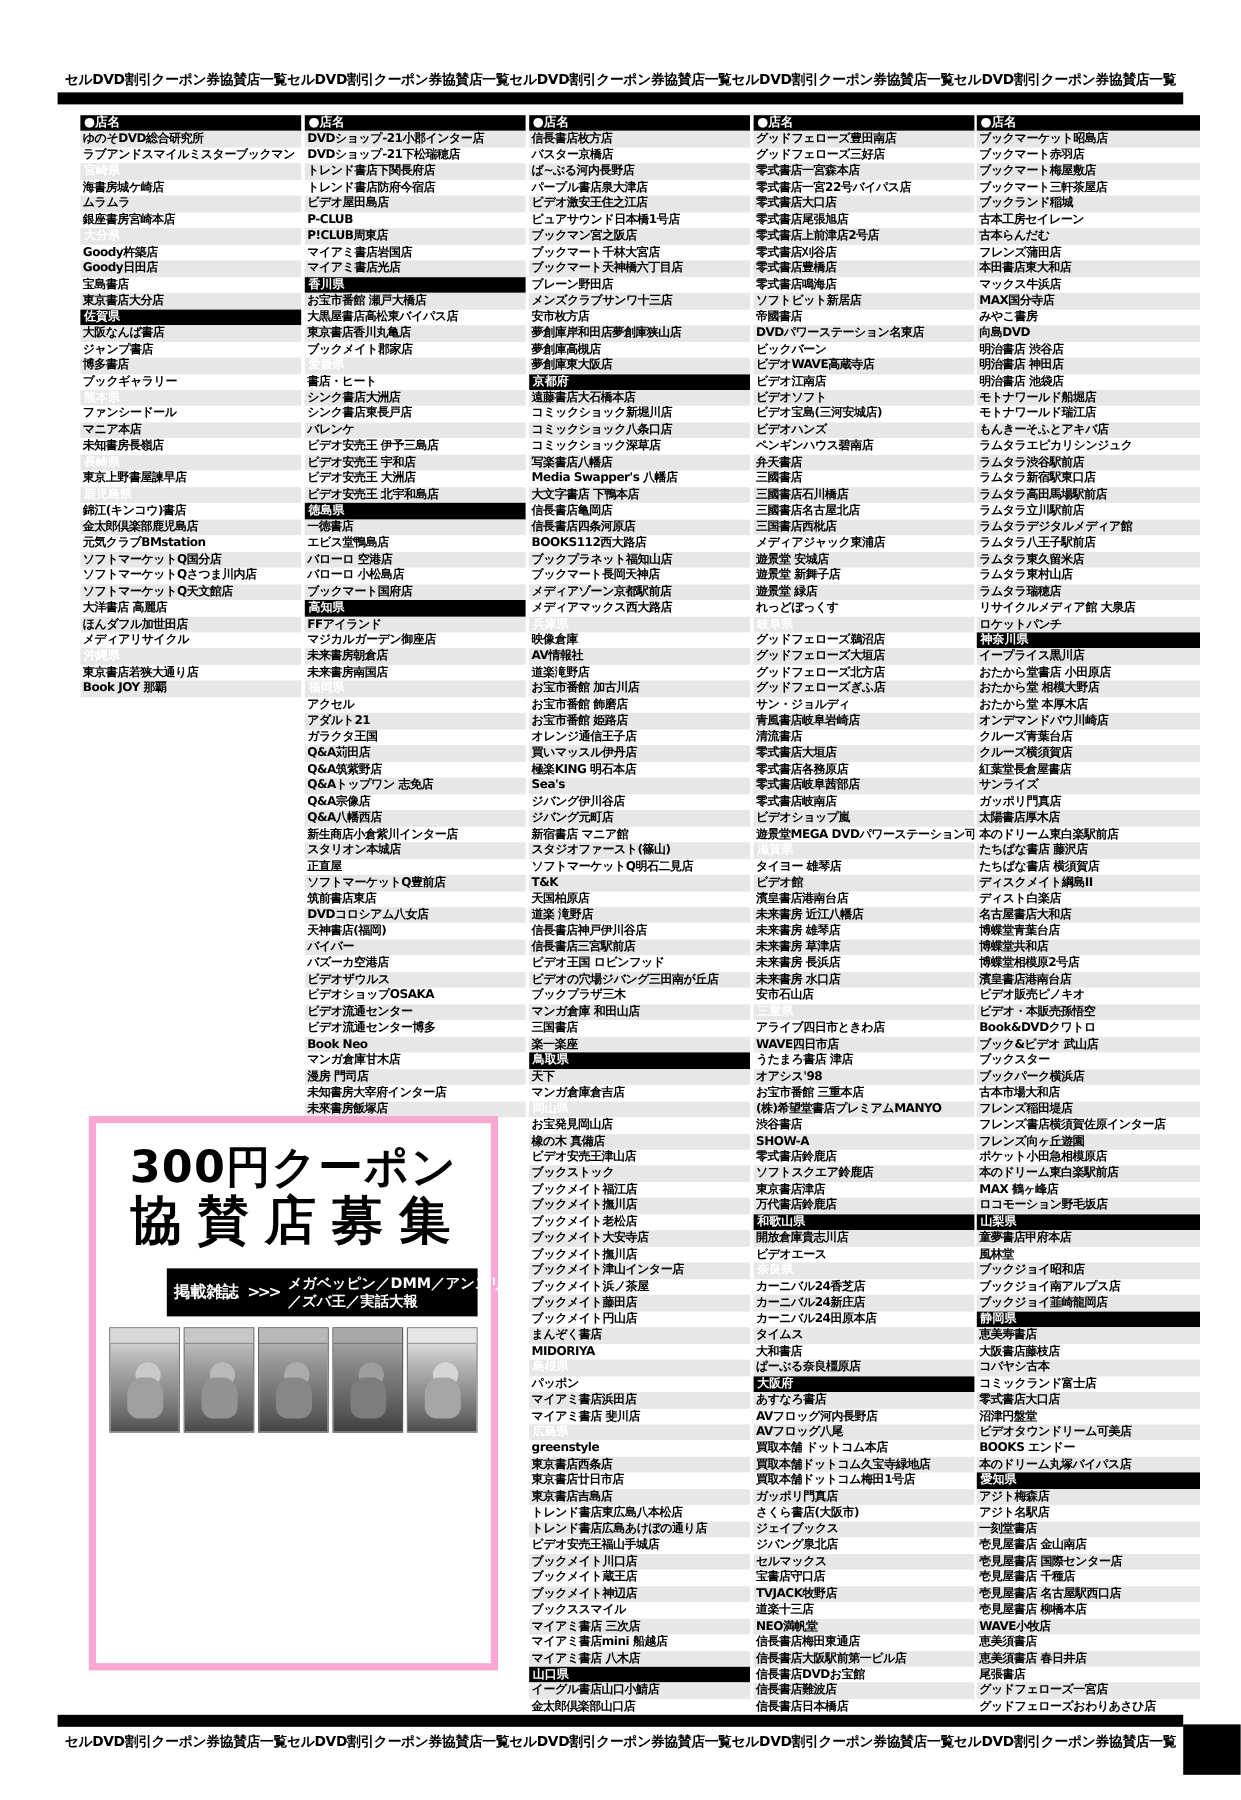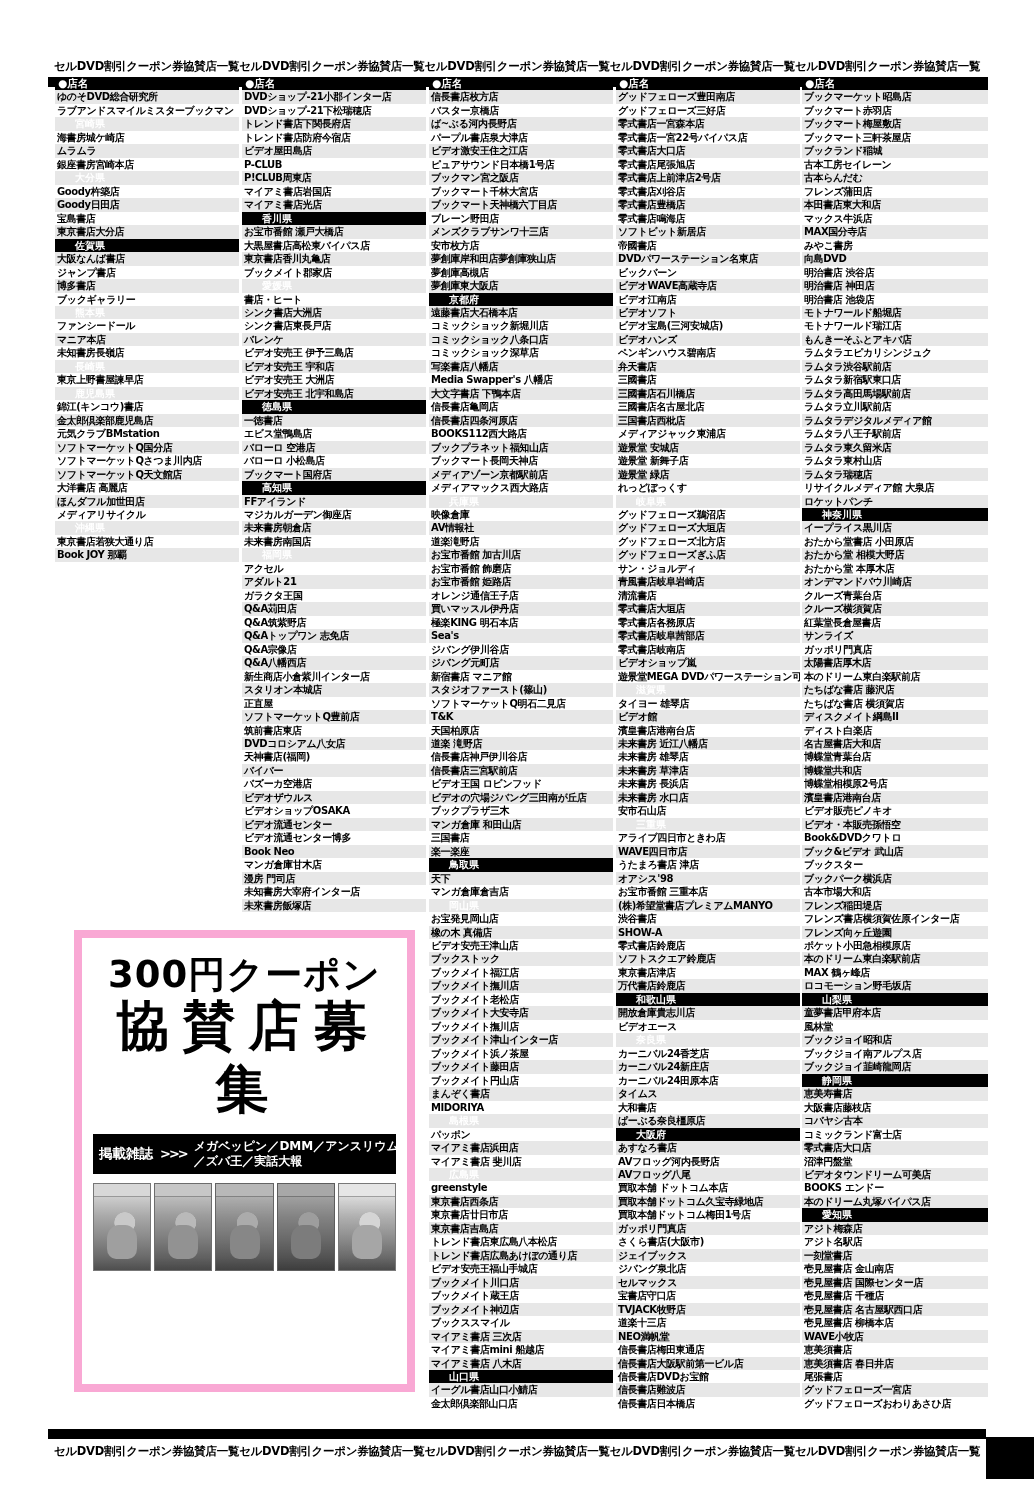--- a/index.html
+++ b/index.html
@@ -15,48 +15,48 @@
     white-space:nowrap;letter-spacing:-0.3px;
   }
   .banner.top{top:59px;}
   .banner.bottom{top:1444px;}
   .hbar{position:absolute;left:48px;width:938px;height:10px;background:#000;}
   .hbar.top{top:77px;}
   .hbar.bottom{top:1429px;}
   .corner-mark{position:absolute;right:0;top:1437px;width:48px;height:42px;background:#000;}
 
   
-  .col{position:absolute;top:77px;width:184px;}
+  .col{position:absolute;top:96px;width:184px;margin-left:12px;}
   #col0{left:55px;} #col1{left:242px;} #col2{left:429px;} #col3{left:616px;} #col4{left:802px;width:186px;}
   .col-header{
     background:#000;color:#fff;font-weight:bold;font-size:10.5px;
     height:13.47px;line-height:13.47px;padding-left:3px;
   }
   .store{
     height:13.47px;line-height:13.47px;font-size:10px;font-weight:bold;
     letter-spacing:-0.4px;white-space:nowrap;overflow:hidden;padding-left:2px;
   }
   .col > div:nth-child(even){background:#e7e7e7;}
   .col > .pref{
     background:#000;color:#fff;font-weight:bold;font-size:10px;
-    height:13.47px;line-height:13.47px;padding-left:20px;white-space:nowrap;overflow:hidden;
+    height:13.47px;line-height:13.47px;padding-left:3px;white-space:nowrap;overflow:hidden;
   }
 
   
   .ad{
     position:absolute;left:74px;top:930px;width:341px;height:462px;
-    border:8px solid #f9a8d4;background:#fff;box-sizing:border-box;
+    border:6px solid #f9a8d4;background:#fff;box-sizing:border-box;
     padding:16px 11px 0 11px;
   }
   .ad-title{text-align:center;font-weight:bold;}
   .ad-title .l1{display:block;font-size:37px;letter-spacing:1px;line-height:1.12;}
-  .ad-title .l2{display:block;font-size:53px;letter-spacing:13px;margin-left:8px;line-height:1.18;}
+  .ad-title .l2{display:block;font-size:43px;letter-spacing:13px;margin-left:8px;line-height:1.18;}
   .ad-bar{
     margin-top:13px;background:#000;color:#fff;display:flex;align-items:center;
-    padding:5px 6px;min-height:34px;box-sizing:border-box;gap:7px;
+    padding:5px 6px;min-height:34px;box-sizing:border-box;gap:7px;margin-left:48px;
   }
   .ad-bar .lbl{font-size:13.5px;font-weight:bold;white-space:nowrap;}
   .ad-bar .arrows{font-size:13px;font-weight:bold;letter-spacing:-2px;white-space:nowrap;}
   .ad-bar .mags{font-size:12px;font-weight:bold;line-height:1.25;white-space:nowrap;}
   .covers{display:flex;gap:3px;margin-top:9px;}
   .cover{
     width:61px;height:88px;border:1px solid #777;box-sizing:border-box;
     background:
       radial-gradient(circle at 55% 45%, #c9c9c9 0 18%, transparent 19%),
       linear-gradient(180deg,#e3e3e3 0%,#cfcfcf 14%,#a8a8a8 38%,#8a8a8a 62%,#6a6a6a 85%,#4e4e4e 100%);

